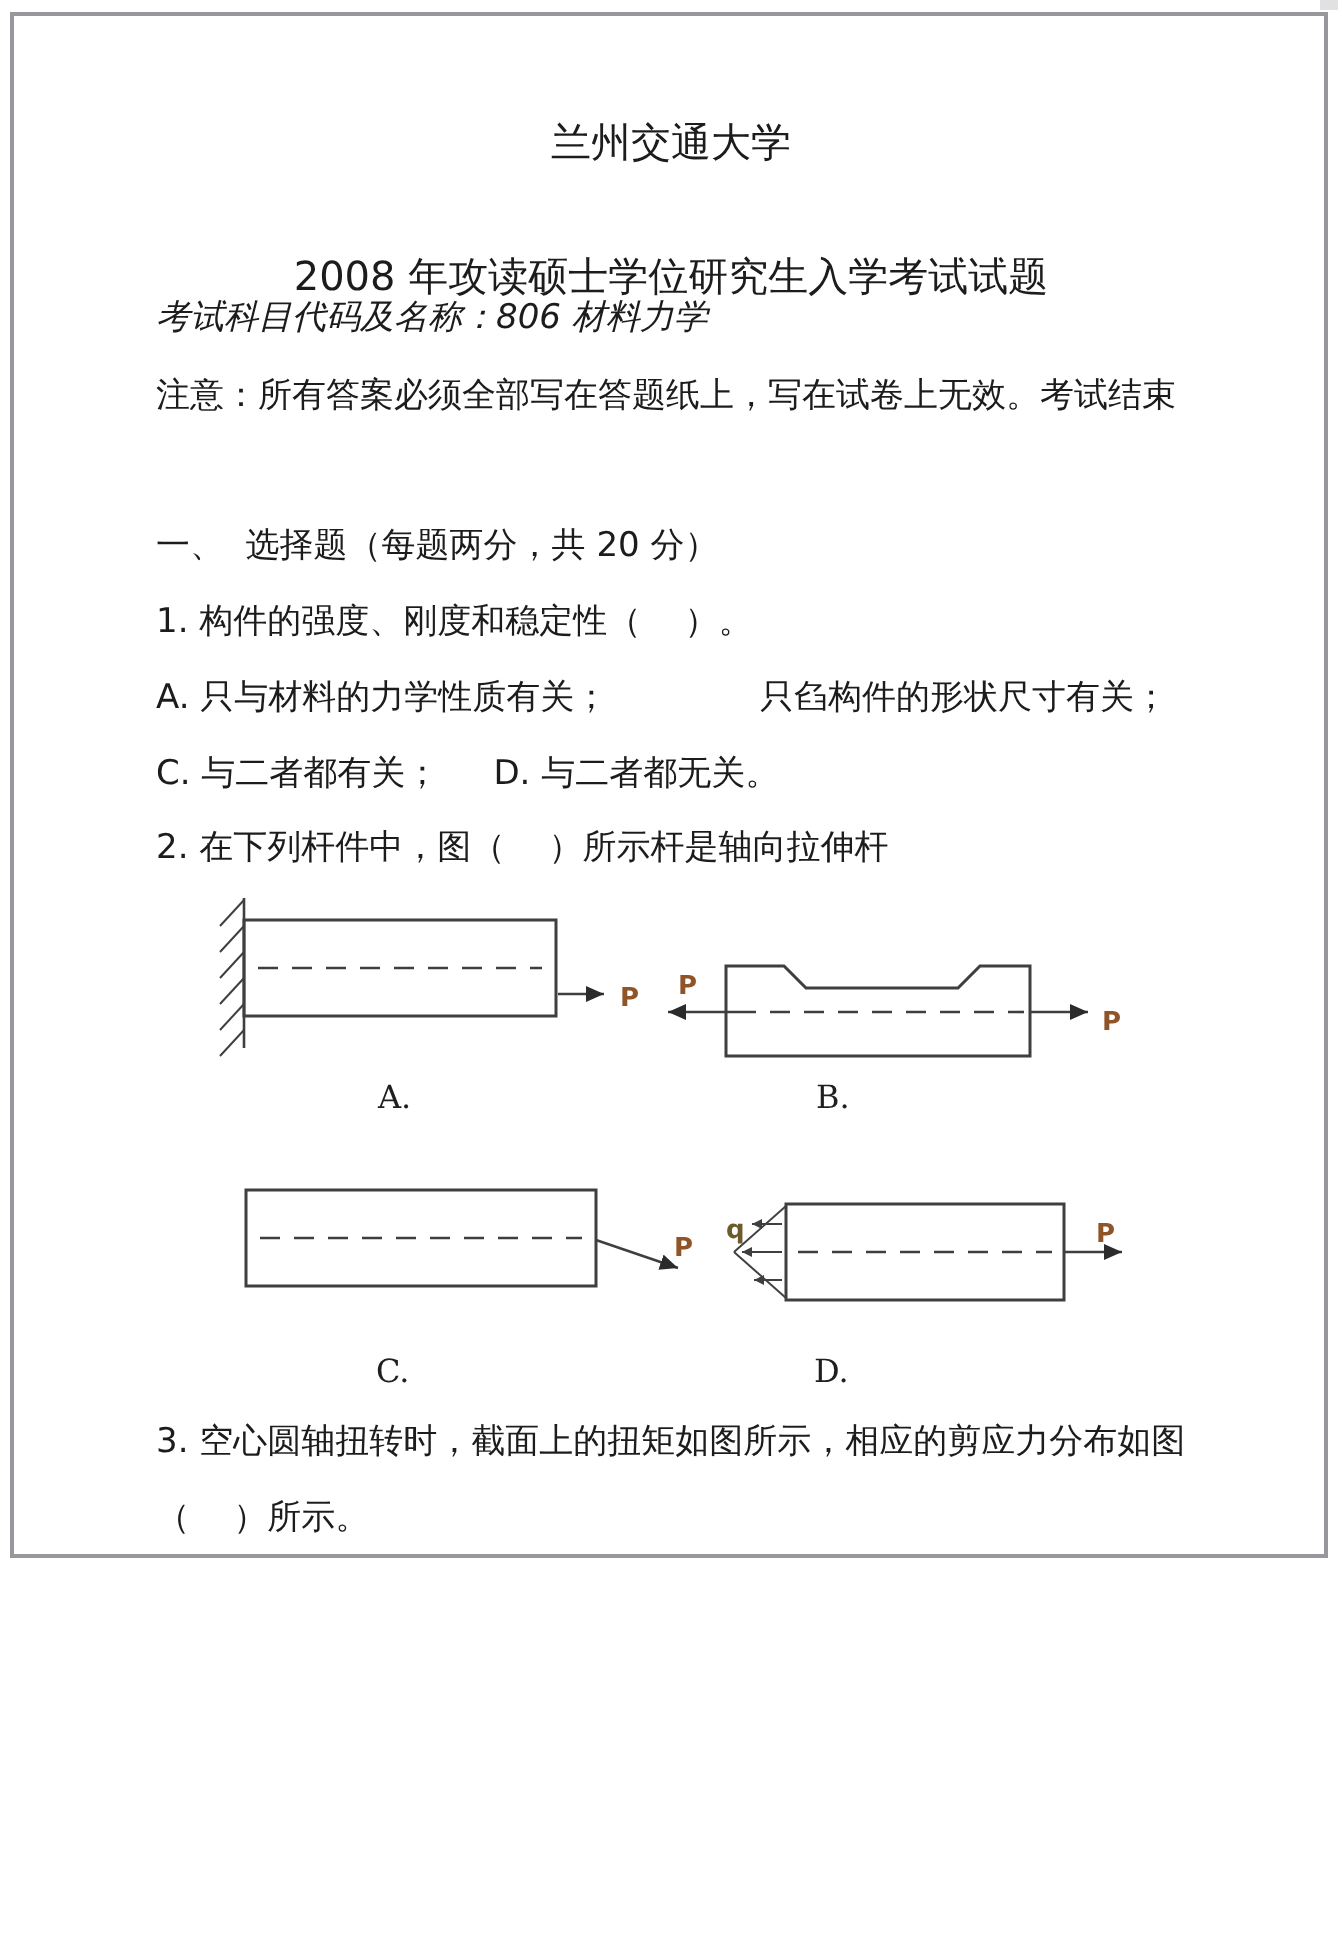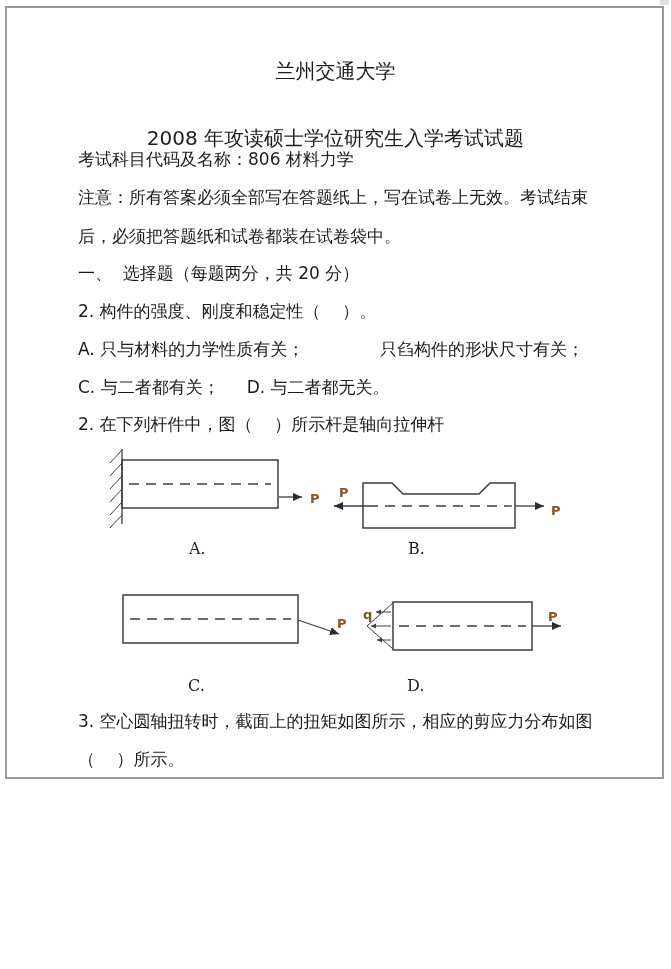--- a/index.html
+++ b/index.html
@@ -24,25 +24,24 @@
 </style>
 </head>
 <body>
 
 <div class="page">
   <div class="page-border"></div>
   <div class="artifact"></div>
 
   <div class="tl center title" style="top:61px;">兰州交通大学</div>
   <div class="tl center subtitle" style="top:103px;">2008 年攻读硕士学位研究生入学考试试题</div>
-  <div class="tl body-left" style="top:149px;">考试科目代码及名称：806 材料力学</div>
+  <div class="tl body-left" style="top:149px;font-style:italic;">考试科目代码及名称：806 材料力学</div>
   <div class="tl body-left" style="top:188px;font-family:Liberation Serif, serif;">注意：所有答案必须全部写在答题纸上，写在试卷上无效。考试结束</div>
-  <div class="tl body-left" style="top:226px;">后，必须把答题纸和试卷都装在试卷袋中。</div>
   <div class="tl body-left" style="top:263px;">一、  选择题（每题两分，共 20 分）</div>
-  <div class="tl body-left" style="top:301px;">2. 构件的强度、刚度和稳定性（    ）。</div>
+  <div class="tl body-left" style="top:301px;">1. 构件的强度、刚度和稳定性（    ）。</div>
   <div class="tl body-left" style="top:339px;">A. 只与材料的力学性质有关；</div>
   <div class="tl" style="left:380px;top:339px;">只臽构件的形状尺寸有关；</div>
   <div class="tl body-left" style="top:377px;">C. 与二者都有关；     D. 与二者都无关。</div>
   <div class="tl body-left" style="top:414px;">2. 在下列杆件中，图（    ）所示杆是轴向拉伸杆</div>
   <div class="tl body-left" style="top:711px;">3. 空心圆轴扭转时，截面上的扭矩如图所示，相应的剪应力分布如图</div>
   <div class="tl body-left" style="top:749px;">（    ）所示。</div>
 
   <svg width="671" height="969" viewBox="0 0 671 969">
     <defs>
       <marker id="ah" markerWidth="10" markerHeight="9" refX="9" refY="4" orient="auto" markerUnits="userSpaceOnUse">

